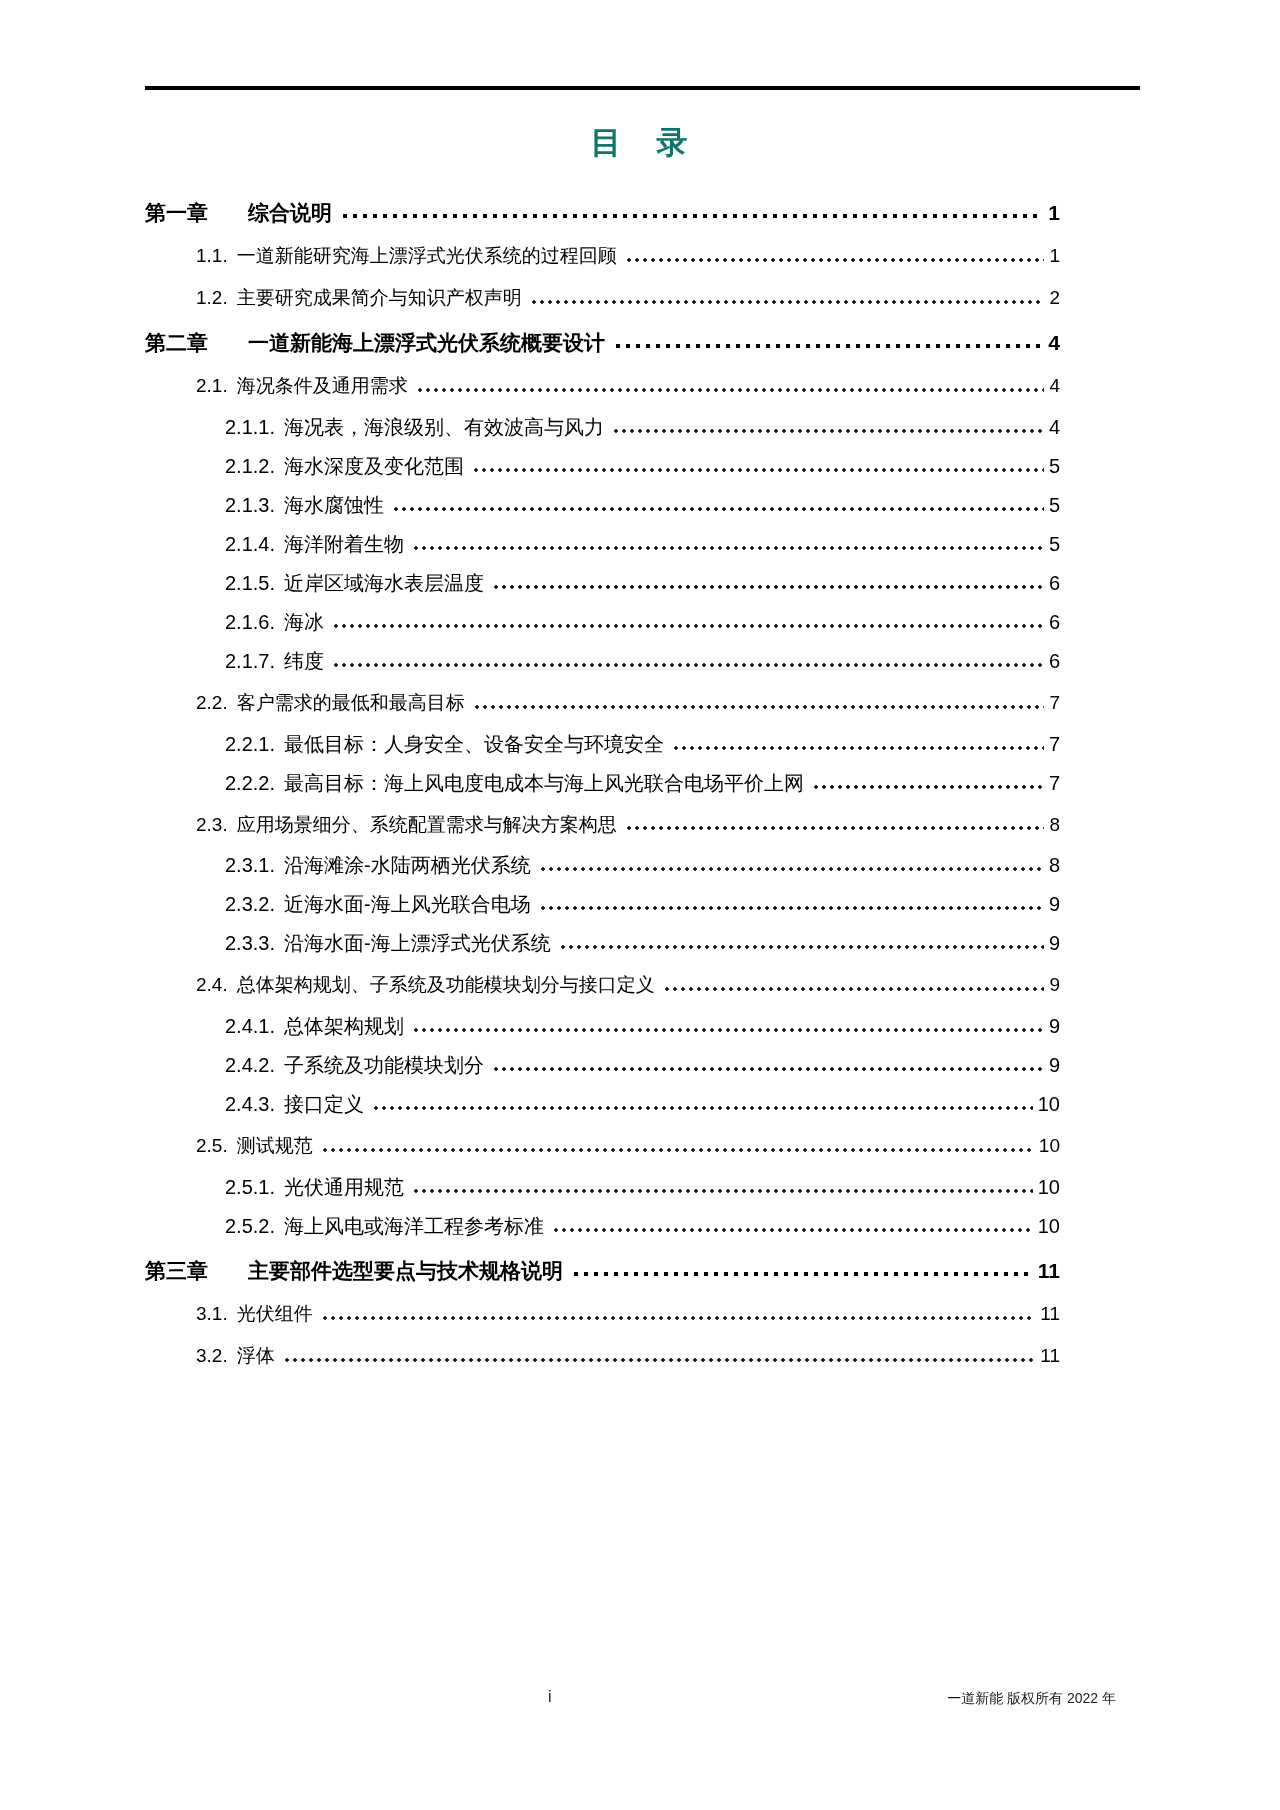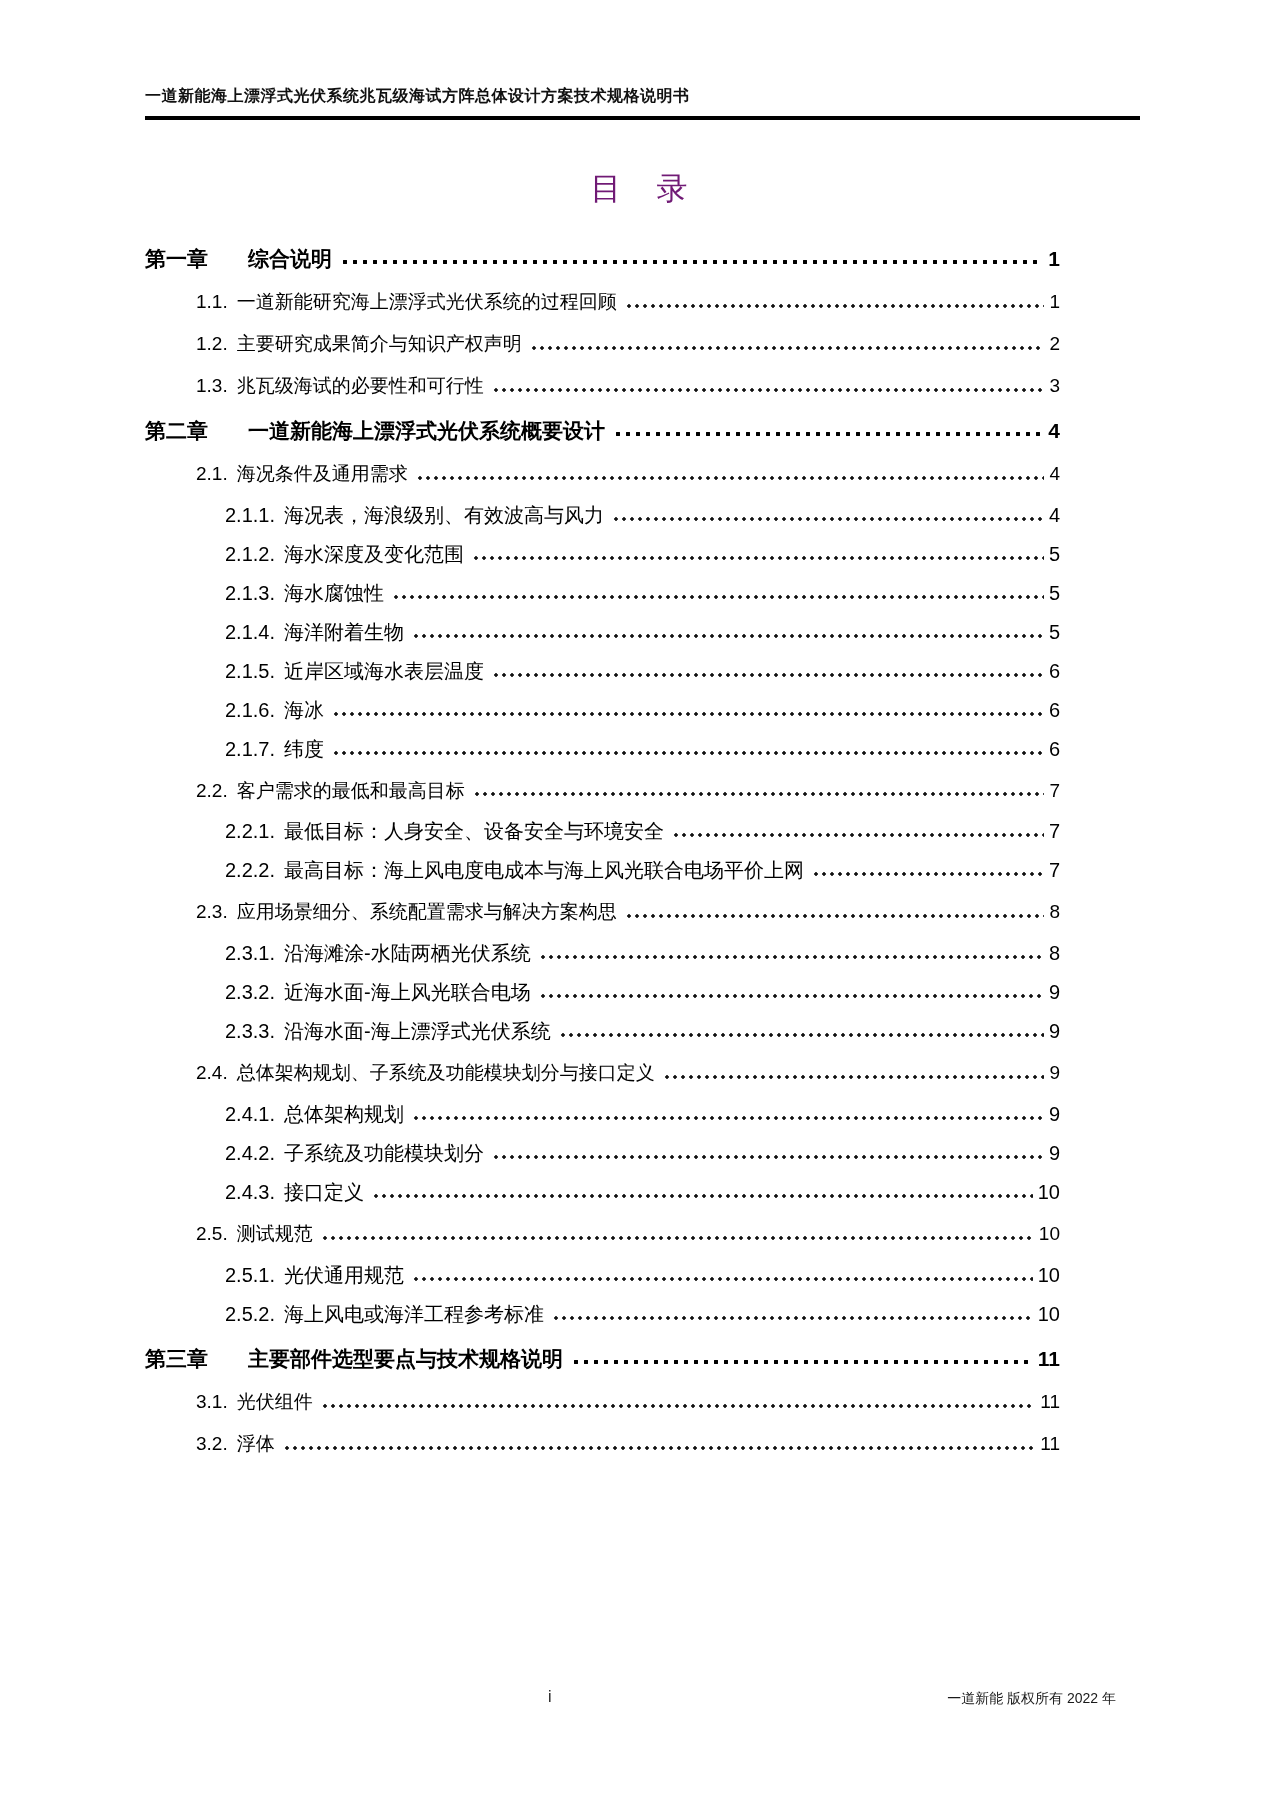--- a/index.html
+++ b/index.html
@@ -23,23 +23,23 @@
     margin-bottom: 9px;
   }
   .header-rule {
     height: 3px;
     border-top: 3px solid #000;
     border-bottom: 1px solid #000;
   }
   .toc-title {
     text-align: center;
     font-size: 31px;
-    font-weight: 400;
-    color: #701a75;
-    margin-top: 48px;
+    font-weight: 700;
+    color: #0f766e;
+    margin-top: 32px;
     letter-spacing: 2px;
   }
   .toc {
     margin: 36px 220px 0 145px; 
   }
   .toc-row {
     display: flex;
     align-items: baseline;
     cursor: pointer;
   }
@@ -105,21 +105,20 @@
     right: 164px;
     top: 4px;
     font-size: 14px;
     color: #1a1a1a;
   }
 </style>
 </head>
 <body>
 
 <div class="page-header">
-  <div class="doc-title">一道新能海上漂浮式光伏系统兆瓦级海试方阵总体设计方案技术规格说明书</div>
   <div class="header-rule"></div>
 </div>
 
 <div class="toc-title">目　录</div>
 
 <div class="toc">
   <div class="toc-row level-1">
     <span class="toc-num">第一章</span>
     <span class="toc-label">综合说明</span>
     <span class="leader"></span>
@@ -133,26 +132,20 @@
     <span class="toc-page">1</span>
   </div>
 
   <div class="toc-row level-2">
     <span class="toc-num">1.2.</span>
     <span class="toc-label">主要研究成果简介与知识产权声明</span>
     <span class="leader"></span>
     <span class="toc-page">2</span>
   </div>
 
-  <div class="toc-row level-2">
-    <span class="toc-num">1.3.</span>
-    <span class="toc-label">兆瓦级海试的必要性和可行性</span>
-    <span class="leader"></span>
-    <span class="toc-page">3</span>
-  </div>
 
   <div class="toc-row level-1">
     <span class="toc-num">第二章</span>
     <span class="toc-label">一道新能海上漂浮式光伏系统概要设计</span>
     <span class="leader"></span>
     <span class="toc-page">4</span>
   </div>
 
   <div class="toc-row level-2">
     <span class="toc-num">2.1.</span>

